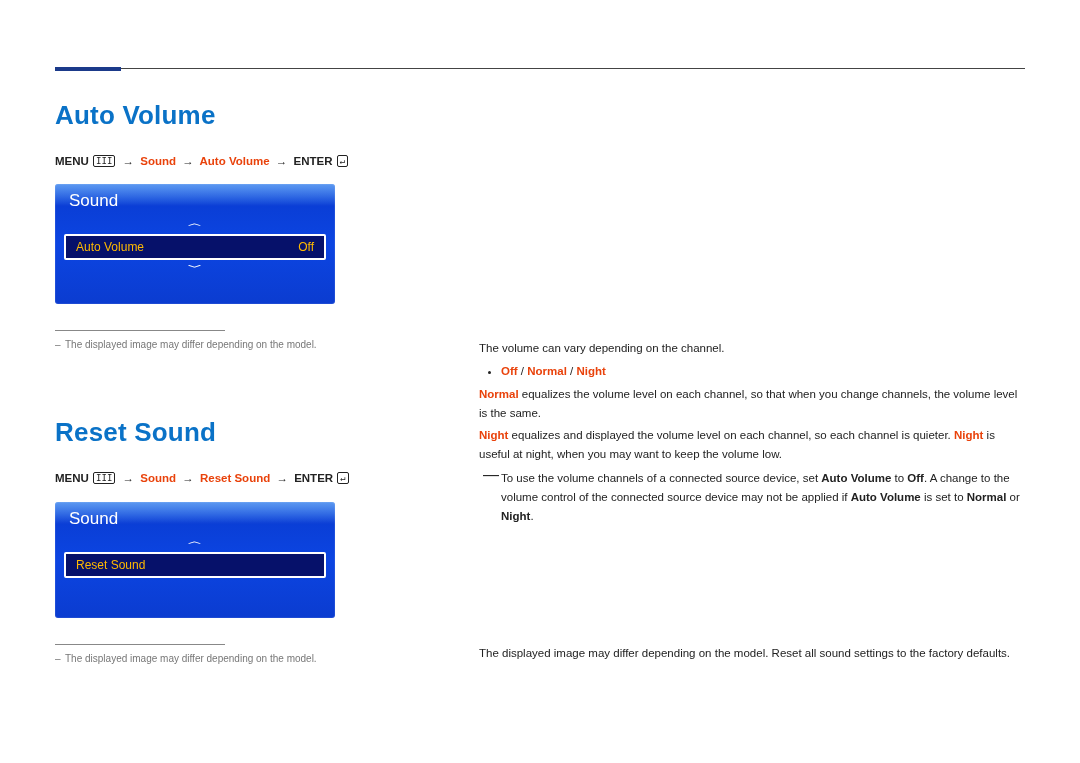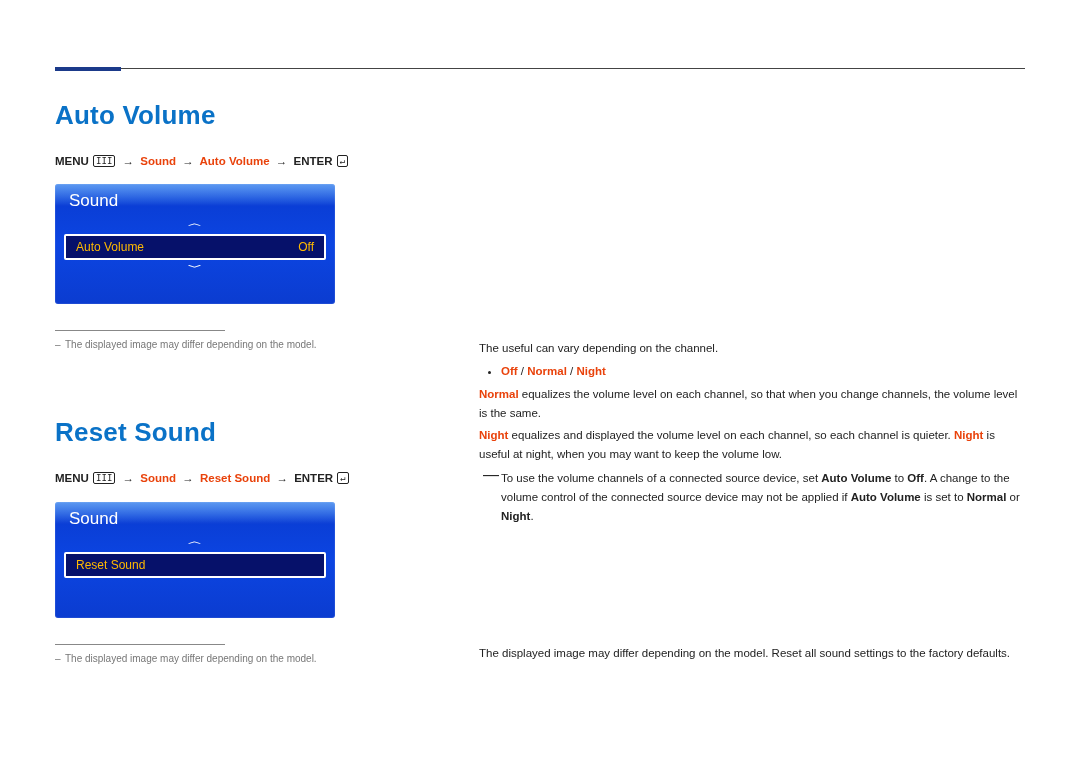--- a/index.html
+++ b/index.html
@@ -150,21 +150,21 @@
       </div>
 
       <div class="thinrule"></div>
       <div class="note">The displayed image may differ depending on the model.</div>
     </div>
 
   </div>
 
   <div class="rightcol">
 
-    <p>The useful can vary depending on the channel.</p>
+    <p>The volume can vary depending on the channel.</p>
     <ul class="bullets">
       <li>
         <span class="hl">Off</span><span> / </span><span class="hl">Normal</span><span> / </span><span class="hl">Night</span>
       </li>
     </ul>
     <p>
       <strong class="hl">Normal</strong><span> equalizes the volume level on each channel, so that when you change channels, the volume level is the same.</span>
     </p>
     <p>
       <strong class="hl">Night</strong><span> equalizes and displayed the volume level on each channel, so each channel is quieter. </span><strong class="hl">Night</strong><span> is useful at night, when you may want to keep the volume low.</span>

